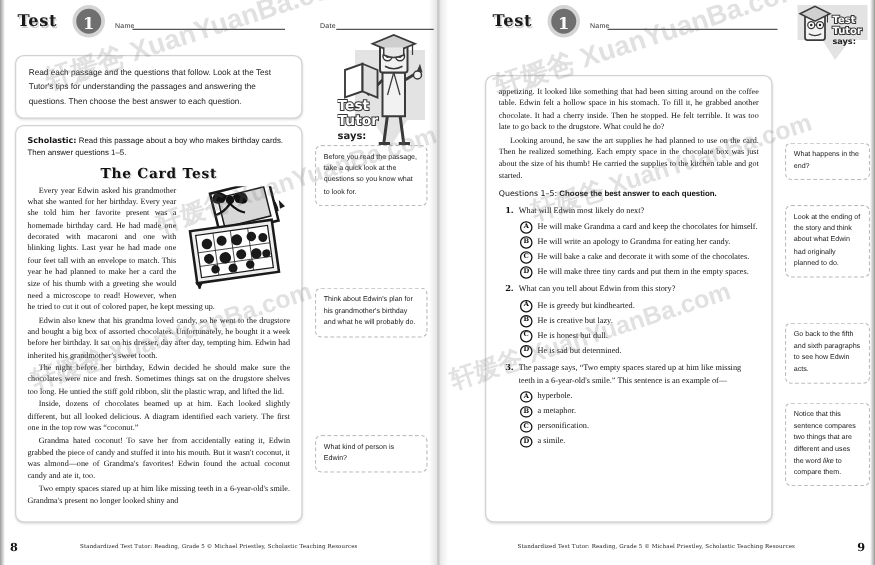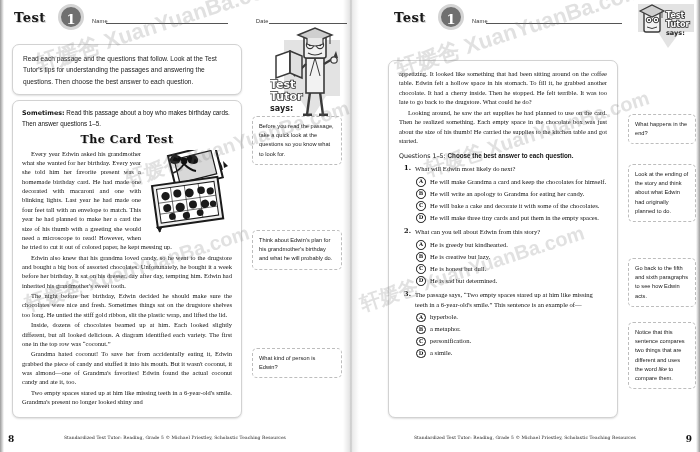--- a/index.html
+++ b/index.html
@@ -216,21 +216,21 @@
         <text x="0" y="93" font-size="8" font-family="DejaVu Sans, sans-serif" font-weight="bold" fill="#222">says:</text>
       </svg>
     </div>
 
     <div class="roundbox intro">
       <span>Read each passage and the questions that follow. Look at the Test Tutor's tips for understanding the passages and answering the questions. Then choose the best answer to each question.</span>
     </div>
 
     <div class="roundbox passagebox">
       <div class="directions">
-        <b>Sometimes:</b>
+        <b>Scholastic:</b>
         <span>Read this passage about a boy who makes birthday cards. Then answer questions 1–5.</span>
       </div>
       <div class="story-title">The Card Test</div>
       <div class="story">
         <svg class="illus" viewBox="0 0 86 90">
 
           <path d="M56 4 q18 2 20 16" stroke="#1a1a1a" stroke-width="2" fill="none"></path>
           <path d="M78 18 l-1 -7 l5 5 z" fill="#1a1a1a"></path>
           <path d="M16 66 q-6 8 -2 16" stroke="#1a1a1a" stroke-width="2" fill="none"></path>
           <path d="M14 82 l-4 -5 l7 -1 z" fill="#1a1a1a"></path>

